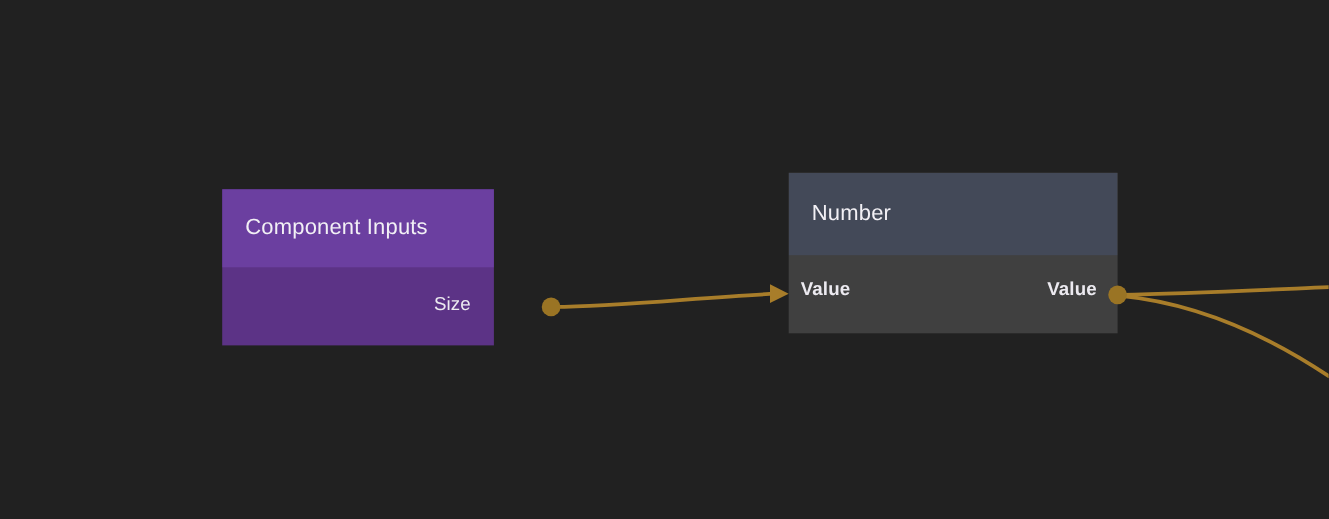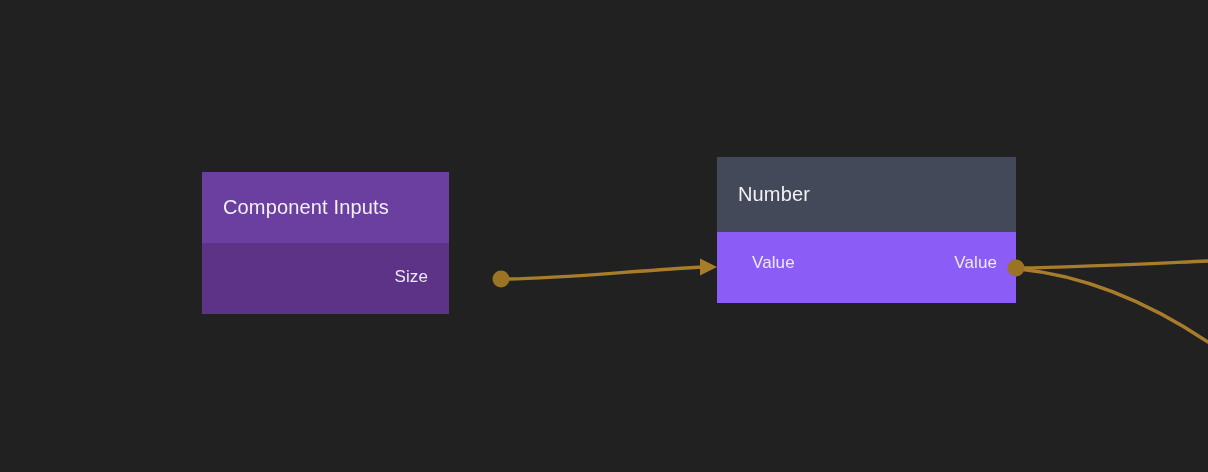--- a/index.html
+++ b/index.html
@@ -81,34 +81,35 @@
     top: 24px;
     padding-right: 21px;
     text-align: right;
   }
   
   #node-number {
     left: 717px;
     top: 157px;
     width: 299px;
     height: 146px;
-    background: #8b5cf6;
+    background: #404040;
   }
   #node-number .node-header {
     height: 75px;
     background: #434958;
     padding-left: 21px;
   }
   #node-number .node-body {
     height: 71px;
   }
   #node-number .port-row {
     top: 21px;
-    padding-left: 35px;
+    padding-left: 11px;
     padding-right: 19px;
+    font-weight: bold;
   }
   
   .socket {
     position: absolute;
     width: 17px;
     height: 17px;
     border-radius: 50%;
     background: #9a7424;
     transform: translate(-50%, -50%);
   }

